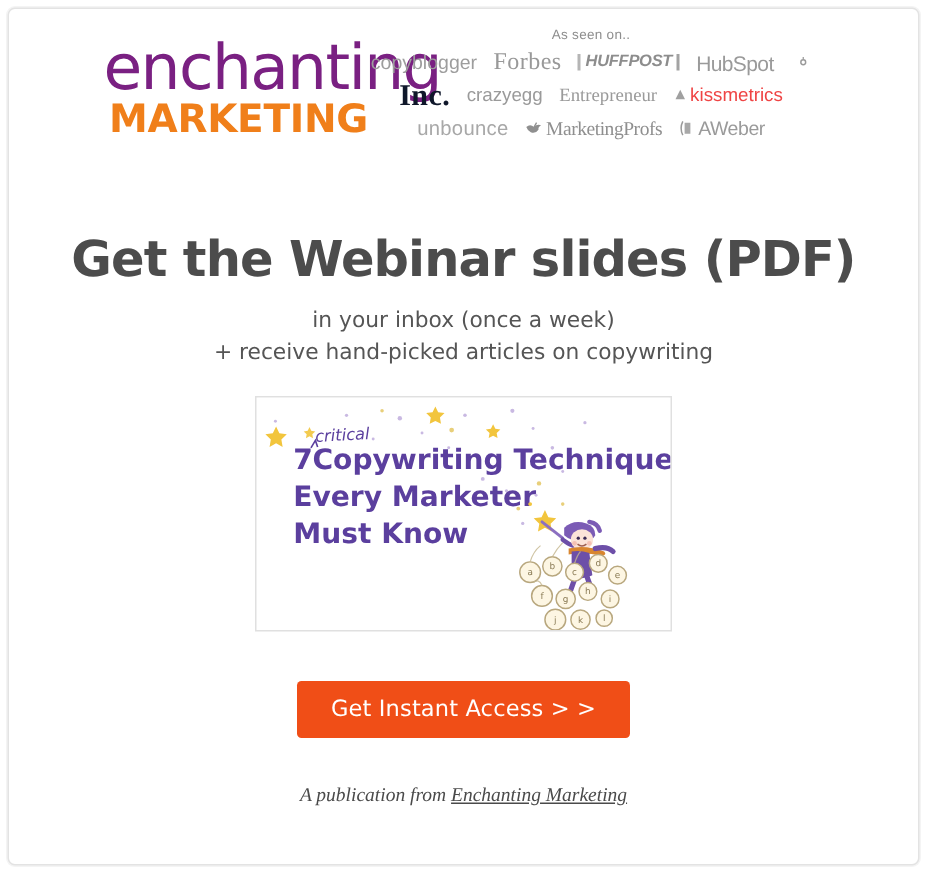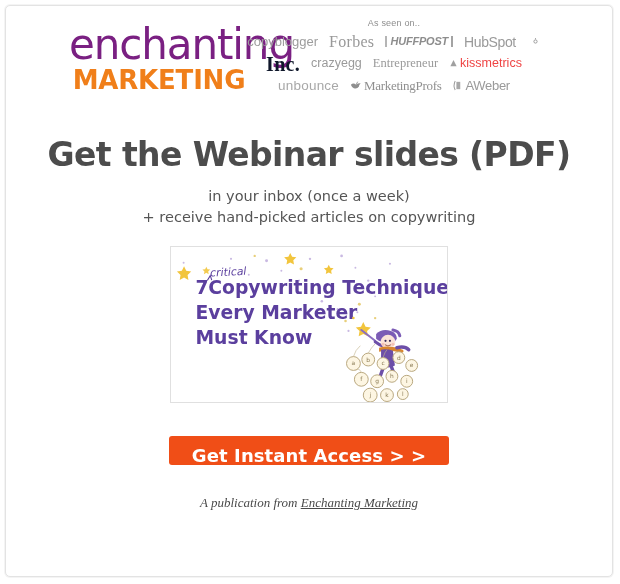--- a/index.html
+++ b/index.html
@@ -115,21 +115,21 @@
   .mini-icon { margin-right: 2px; display: inline-flex; align-items: center; }
 
   
   .headline {
     text-align: center;
     font-family: "DejaVu Sans", sans-serif;
     font-size: 33px;
     font-weight: bold;
     color: #4c4c4c;
     letter-spacing: -0.6px;
-    margin-top: 31px;
+    margin-top: 49px;
     line-height: 1.12;
   }
   .subheadline {
     text-align: center;
     font-family: "DejaVu Sans", sans-serif;
     font-size: 14.5px;
     color: #555555;
     line-height: 1.45;
     margin-top: 12px;
   }
@@ -154,24 +154,24 @@
   
   .cta-wrap {
     display: flex;
     justify-content: center;
     margin-top: 33px;
   }
   .cta-button {
     background: #f04e17;
     color: #ffffff;
     font-family: "DejaVu Sans", sans-serif;
-    font-size: 18px;
-    font-weight: bold;
+    font-size: 15px;
+    font-weight: normal;
     letter-spacing: 0.1px;
-    padding: 11px 23px 0 23px;
+    padding: 11px 23px 12px 23px;
     border: none;
     border-radius: 3px;
     cursor: pointer;
     line-height: 1;
   }
 
   
   .footer {
     text-align: center;
     margin-top: 30px;

